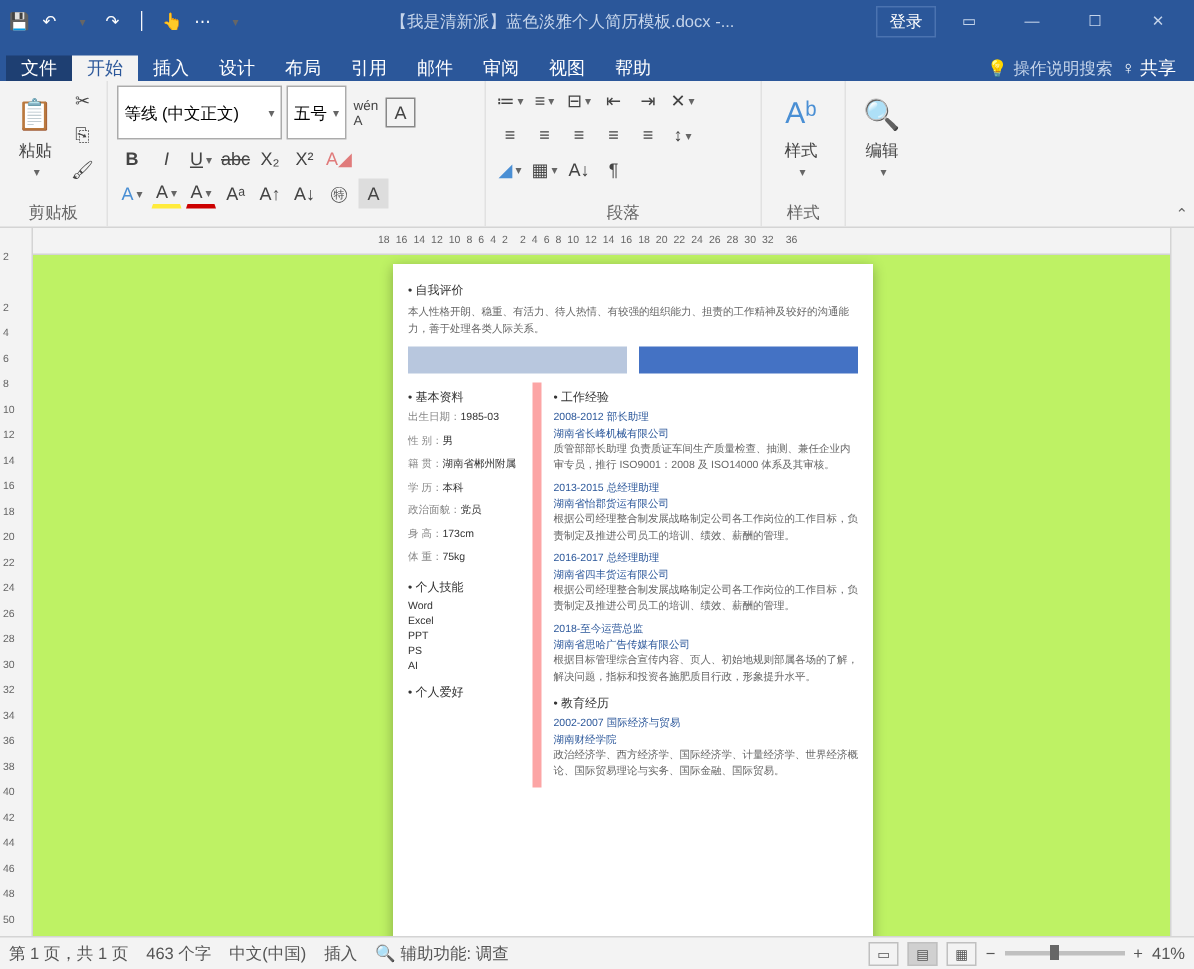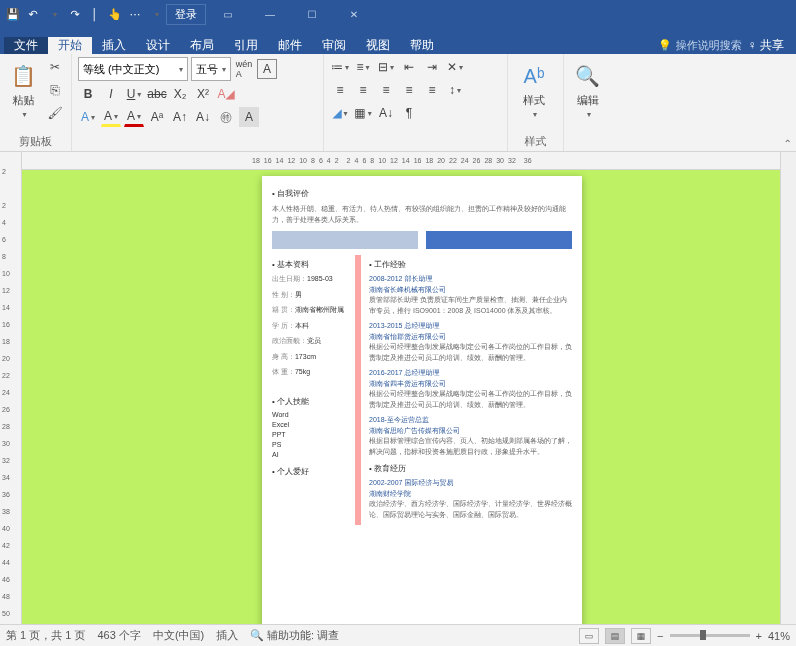--- a/index.html
+++ b/index.html
@@ -20,21 +20,21 @@
 .share{font-size:12px}
 .ribbon{height:98px;background:#f3f3f3;border-bottom:1px solid #d4d4d4;display:flex;position:relative}
 .rgroup{border-right:1px solid #e1e1e1;padding:3px 6px 2px;display:flex;flex-direction:column}
 .rgroup-body{flex:1;display:flex;gap:4px;align-items:flex-start}
 .rgroup-label{text-align:center;font-size:11px;color:#666;padding-top:2px}
 .bigbtn{width:40px;display:flex;flex-direction:column;align-items:center;gap:2px;font-size:11px;color:#444;padding-top:4px}
 .bigbtn .ico{width:30px;height:30px;display:flex;align-items:center;justify-content:center;font-size:20px}
 .vstack{display:flex;flex-direction:column;gap:3px}
 .hrow{display:flex;gap:3px;align-items:center}
 .sbtn{width:20px;height:20px;display:flex;align-items:center;justify-content:center;font-size:12px;color:#444;border:1px solid transparent}
-.fontbox{border:1px solid #ababab;background:#fff;height:24px;font-size:11px;padding:0 4px;display:flex;align-items:center}
+.fontbox{border:1px solid #ababab;background:#fff;height:36px;font-size:11px;padding:0 4px;display:flex;align-items:center}
 .fontname{width:110px}
 .fontsize{width:40px}
 .dd{font-size:8px;color:#666;margin-left:2px}
 .ribbon-collapse{position:absolute;right:4px;bottom:2px;font-size:10px;color:#666}
 .workspace{position:absolute;top:152px;left:0;right:0;bottom:22px;background:#bef264;display:flex}
 .left-ruler{width:22px;background:#f3f3f3;border-right:1px solid #d4d4d4;position:relative;font-size:7px;color:#666}
 .left-ruler .tick{position:absolute;left:2px}
 .doc-area{flex:1;position:relative;overflow:hidden}
 .top-ruler{height:18px;background:#f3f3f3;border-bottom:1px solid #d4d4d4;font-size:7px;color:#666;display:flex;align-items:center;padding-left:230px;white-space:nowrap}
 .top-ruler span{margin-right:4px}
@@ -66,20 +66,21 @@
   <div class="tb-left">
     <span class="tb-ico">💾</span>
     <span class="tb-ico">↶</span>
     <span class="tb-ico dd">▾</span>
     <span class="tb-ico">↷</span>
     <span class="tb-ico">│</span>
     <span class="tb-ico">👆</span>
     <span class="tb-ico">⋯</span>
     <span class="tb-ico dd">▾</span>
   </div>
+  <div class="tb-title">【我是清新派】蓝色淡雅个人简历模板.docx -...</div>
   <div class="tb-right">
     <span class="login-btn">登录</span>
     <span class="tb-btn">▭</span>
     <span class="tb-btn">—</span>
     <span class="tb-btn">☐</span>
     <span class="tb-btn">✕</span>
   </div>
 </div>
 
 <div class="menubar">
@@ -186,20 +187,21 @@
         <div class="sbtn">↕<span class="dd">▾</span></div>
       </div>
       <div class="hrow">
         <div class="sbtn" style="color:#4a8fd4">◢<span class="dd">▾</span></div>
         <div class="sbtn">▦<span class="dd">▾</span></div>
         <div class="sbtn">A↓</div>
         <div class="sbtn">¶</div>
       </div>
     </div>
       </div>
+    <div class="rgroup-label">段落</div>
   </div>
 
   <div class="rgroup" style="width:56px">
     <div class="rgroup-body">
       <div class="bigbtn">
         <div class="ico" style="color:#4a8fd4">Aᵇ</div>
         <span>样式</span>
         <span class="dd">▾</span>
       </div>
     </div>
@@ -293,21 +295,21 @@
           <h4>• <span>基本资料</span></h4>
           <div id="basic">
               <div class="item"><span class="lbl">出生日期：</span>1985-03</div>
               <div class="item"><span class="lbl">性 别：</span>男</div>
               <div class="item"><span class="lbl">籍 贯：</span>湖南省郴州附属</div>
               <div class="item"><span class="lbl">学 历：</span>本科</div>
               <div class="item"><span class="lbl">政治面貌：</span>党员</div>
               <div class="item"><span class="lbl">身 高：</span>173cm</div>
               <div class="item"><span class="lbl">体 重：</span>75kg</div>
             </div>
-          <h4 style="margin-top:18px">• <span>个人技能</span></h4>
+          <h4 style="margin-top:8px">• <span>个人技能</span></h4>
           <div id="skills">
               <div style="margin-bottom: 3px;">Word</div>
               <div style="margin-bottom: 3px;">Excel</div>
               <div style="margin-bottom: 3px;">PPT</div>
               <div style="margin-bottom: 3px;">PS</div>
               <div style="margin-bottom: 3px;">AI</div>
             </div>
           <h4 style="margin-top:8px">• <span>个人爱好</span></h4>
         </div>
         <div class="col2">

